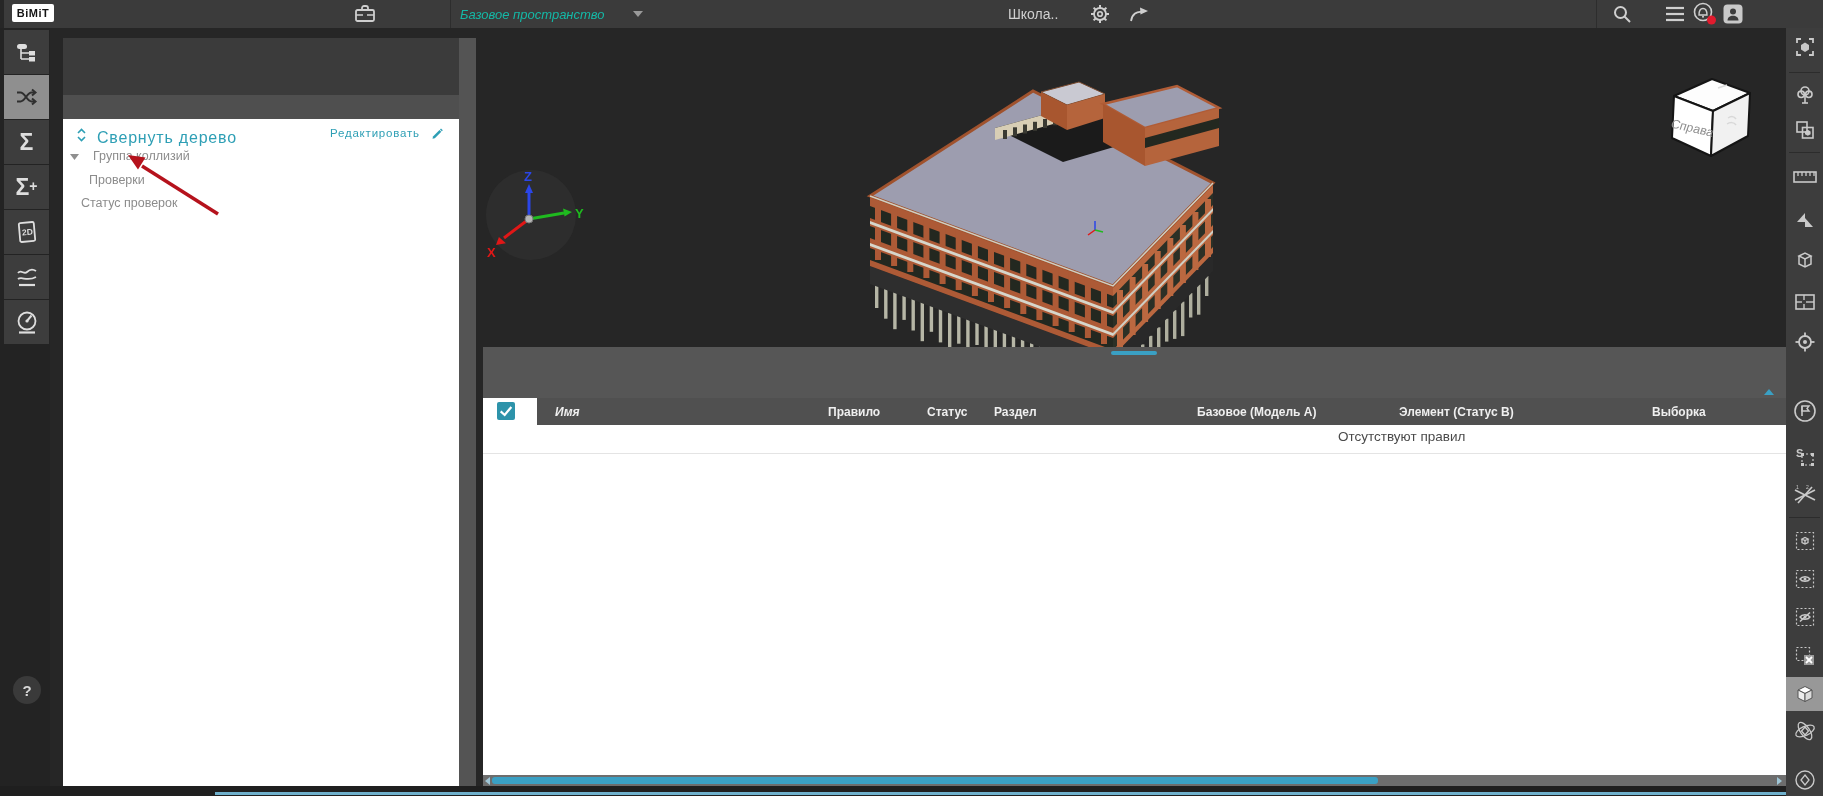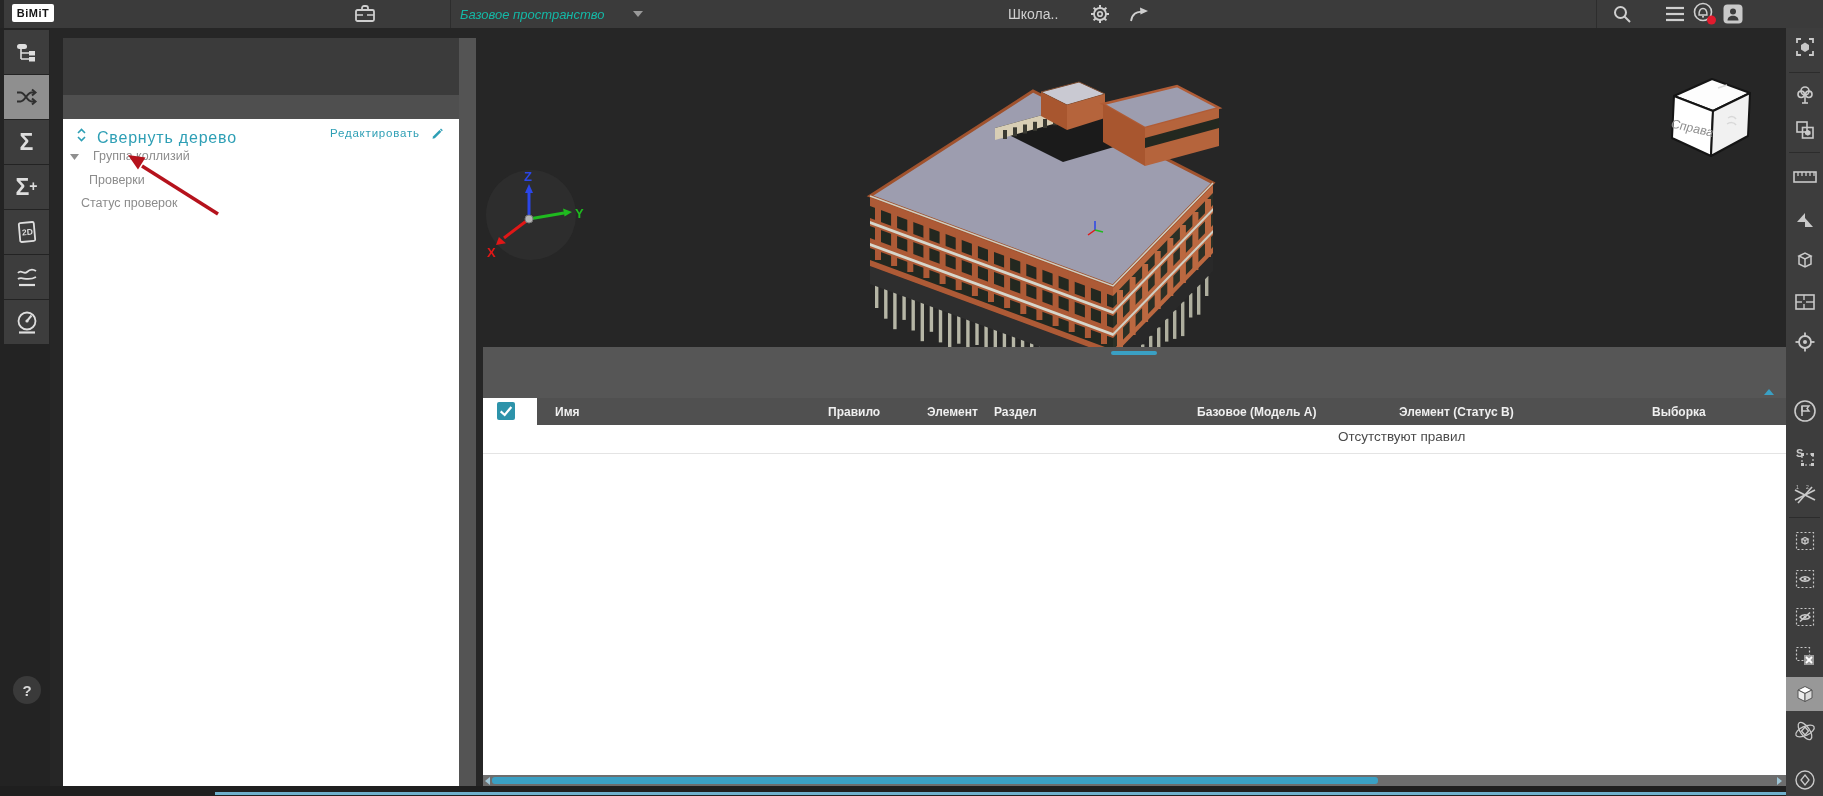--- a/index.html
+++ b/index.html
@@ -66,21 +66,21 @@
 
   
   #bpanel-header{left:483px;top:347px;width:1303px;height:51px;background:#565656;}
   #drag-handle{left:1111px;top:351px;width:46px;height:4px;background:#3aa0c4;border-radius:2px;}
   #bp-hamb{left:494px;top:365px;width:20px;height:16px;display:flex;align-items:center;justify-content:center;}
   #bp-title{left:524px;top:363px;font-size:14px;color:#d8d8d8;}
   #thead{left:483px;top:398px;width:1303px;height:27px;background:#505050;}
   #cbcell{left:483px;top:398px;width:54px;height:27px;background:#ffffff;}
   #checkbox{left:497px;top:402px;width:18px;height:18px;background:#2d93aa;border-radius:2px;display:flex;align-items:center;justify-content:center;}
   .th{top:405px;font-size:12px;font-weight:bold;color:#efefef;}
-  #th-0{left:555px;} #th-1{left:828px;} #th-2{left:927px;} #th-3{left:994px;}
+  #th-0{left:555px;font-style:italic;} #th-1{left:828px;} #th-2{left:927px;} #th-3{left:994px;}
   #th-4{left:1197px;} #th-5{left:1399px;} #th-6{left:1652px;}
   #thead-tri{left:1764px;top:389px;width:0;height:0;border-left:5px solid transparent;border-right:5px solid transparent;border-bottom:6px solid #3aa0c4;}
   #tbody{left:483px;top:425px;width:1303px;height:350px;background:#ffffff;}
   #empty-row{left:483px;top:425px;width:1303px;height:28px;border-bottom:1px solid #e4e4e4;}
   #empty-msg{left:1338px;top:429px;font-size:13.5px;color:#4a4a4a;}
   #hscroll{left:483px;top:775px;width:1303px;height:11px;background:#6d6d6d;}
   #hs-thumb{left:492px;top:777px;width:886px;height:7px;background:#3aa0c4;border-radius:3px;}
   #hs-left{left:485px;top:777px;width:0;height:0;border-top:4px solid transparent;border-bottom:4px solid transparent;border-right:5px solid #9fc6d6;}
   #hs-right{left:1777px;top:777px;width:0;height:0;border-top:4px solid transparent;border-bottom:4px solid transparent;border-left:5px solid #9fc6d6;}
   #bottomstrip{left:0;top:786px;width:1823px;height:10px;background:#1f1f1f;}
@@ -464,21 +464,21 @@
 
   <div id="thead" class="abs"></div>
   <div id="cbcell" class="abs"></div>
   <div id="checkbox" class="abs">
     <svg width="16" height="16" viewBox="0 0 18 18">
       <polyline points="3,9.5 7.5,13.5 15,4.5" fill="none" stroke="#fff" stroke-width="2.5"></polyline>
     </svg>
   </div>
   <div id="th-0" class="t th">Имя</div>
   <div id="th-1" class="t th">Правило</div>
-  <div id="th-2" class="t th">Элемент</div>
+  <div id="th-2" class="t th">Статус</div>
   <div id="th-3" class="t th">Раздел</div>
   <div id="th-4" class="t th">Базовое (Модель A)</div>
   <div id="th-5" class="t th">Элемент (Статус B)</div>
   <div id="th-6" class="t th">Выборка</div>
   <div id="thead-tri" class="abs"></div>
 
   <div id="tbody" class="abs"></div>
   <div id="empty-row" class="abs"></div>
   <div id="empty-msg" class="t">Отсутствуют правил</div>
 

